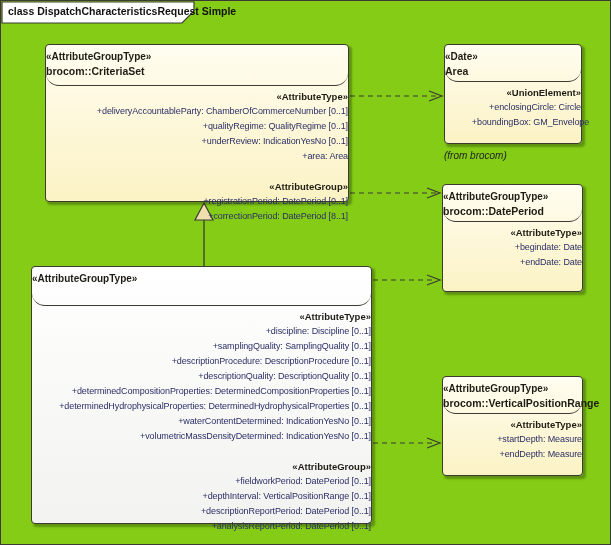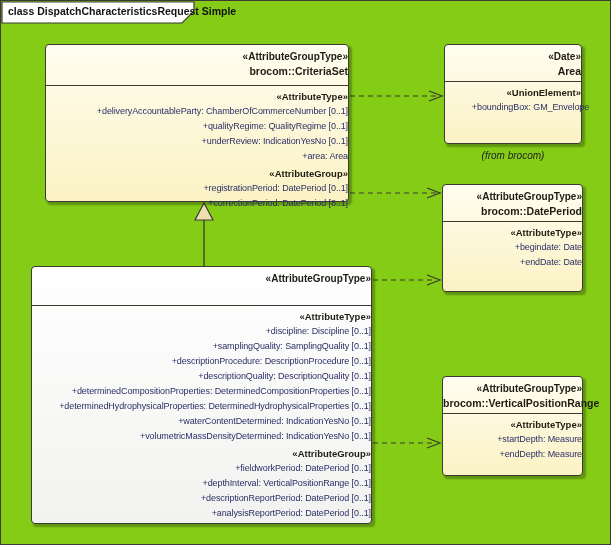--- a/index.html
+++ b/index.html
@@ -28,49 +28,49 @@
   .arrow-head{stroke:var(--border); stroke-width:1.2; fill:none;}
   
   .uml-class{
     position:absolute; z-index:2; box-sizing:border-box;
     border:1.2px solid var(--border); border-radius:4px;
     box-shadow:2.5px 2.5px 2px rgba(0,0,0,0.28);
   }
   .uml-class.yellow{background:linear-gradient(to bottom,var(--box-fill-top),var(--box-fill-bottom));}
   .uml-class.plain{background:linear-gradient(to bottom,var(--plain-fill-top),var(--plain-fill-bottom));}
   .cls-header{
-    border-bottom:1.2px solid var(--border); text-align:right;
-    padding-top:5px; box-sizing:border-box;
+    border-bottom:1.2px solid var(--border); text-align:left;
+    padding-top:5px; box-sizing:border-box;border-radius:13px;
   }
   .cls-stereo{font-size:10px; font-weight:bold; color:var(--label-text); line-height:14px;}
   .cls-name{font-size:10.5px; font-weight:bold; color:var(--label-text); line-height:15px;}
   .cls-body{padding-top:3px;text-align:right;}
   .sec-label{
     font-size:9.5px; font-weight:bold; color:var(--label-text);
-    padding-left:9px; line-height:14px; margin-top:3px; white-space:nowrap;
+    padding-left:9px; line-height:14px; margin-top:16px; white-space:nowrap;
   }
   .cls-body .sec-label:first-child{margin-top:1px;}
   .member{
     font-size:9px; letter-spacing:-0.1px; color:var(--member-text);
     line-height:15px; padding-left:10px; white-space:nowrap;
   }
   .member .vis{display:inline-block; width:22px; color:var(--member-text);}
   
   #box-criteria{left:44px; top:43px; width:304px; height:158px;}
   #box-criteria .cls-header{height:41px;}
   #box-area{left:443px; top:43px; width:138px; height:100px;}
   #box-area .cls-header{height:37px;}
   #box-date{left:441px; top:183px; width:141px; height:108px;}
   #box-date .cls-header{height:37px;}
   #box-bhr{left:30px; top:265px; width:341px; height:258px;}
   #box-bhr .cls-header{height:39px;}
   #box-vpr{left:441px; top:375px; width:141px; height:100px;}
   #box-vpr .cls-header{height:37px;}
   .from-note{
-    position:absolute; left:443px; top:149px; width:138px; text-align:center;
+    position:absolute; left:443px; top:149px; width:138px; text-align:left;
     font-size:10px; font-style:italic; color:#222; z-index:2;
   }
 </style>
 </head>
 <body>
 
 <div class="canvas">
 
   <div class="frame-tab">
     <svg width="200" height="24">
@@ -114,20 +114,21 @@
       </div>
   </div>
 
   <div class="uml-class yellow" id="box-area">
     <div class="cls-header">
       <div class="cls-stereo">«Date»</div>
       <div class="cls-name">Area</div>
     </div>
     <div class="cls-body">
         <div class="sec-label">«UnionElement»</div>
+        <div class="member"><span class="vis">+</span><span>enclosingCircle: Circle</span></div>
         <div class="member"><span class="vis">+</span><span>boundingBox: GM_Envelope</span></div>
       </div>
   </div>
   <div class="from-note">(from brocom)</div>
 
   <div class="uml-class yellow" id="box-date">
     <div class="cls-header">
       <div class="cls-stereo">«AttributeGroupType»</div>
       <div class="cls-name">brocom::DatePeriod</div>
     </div>

